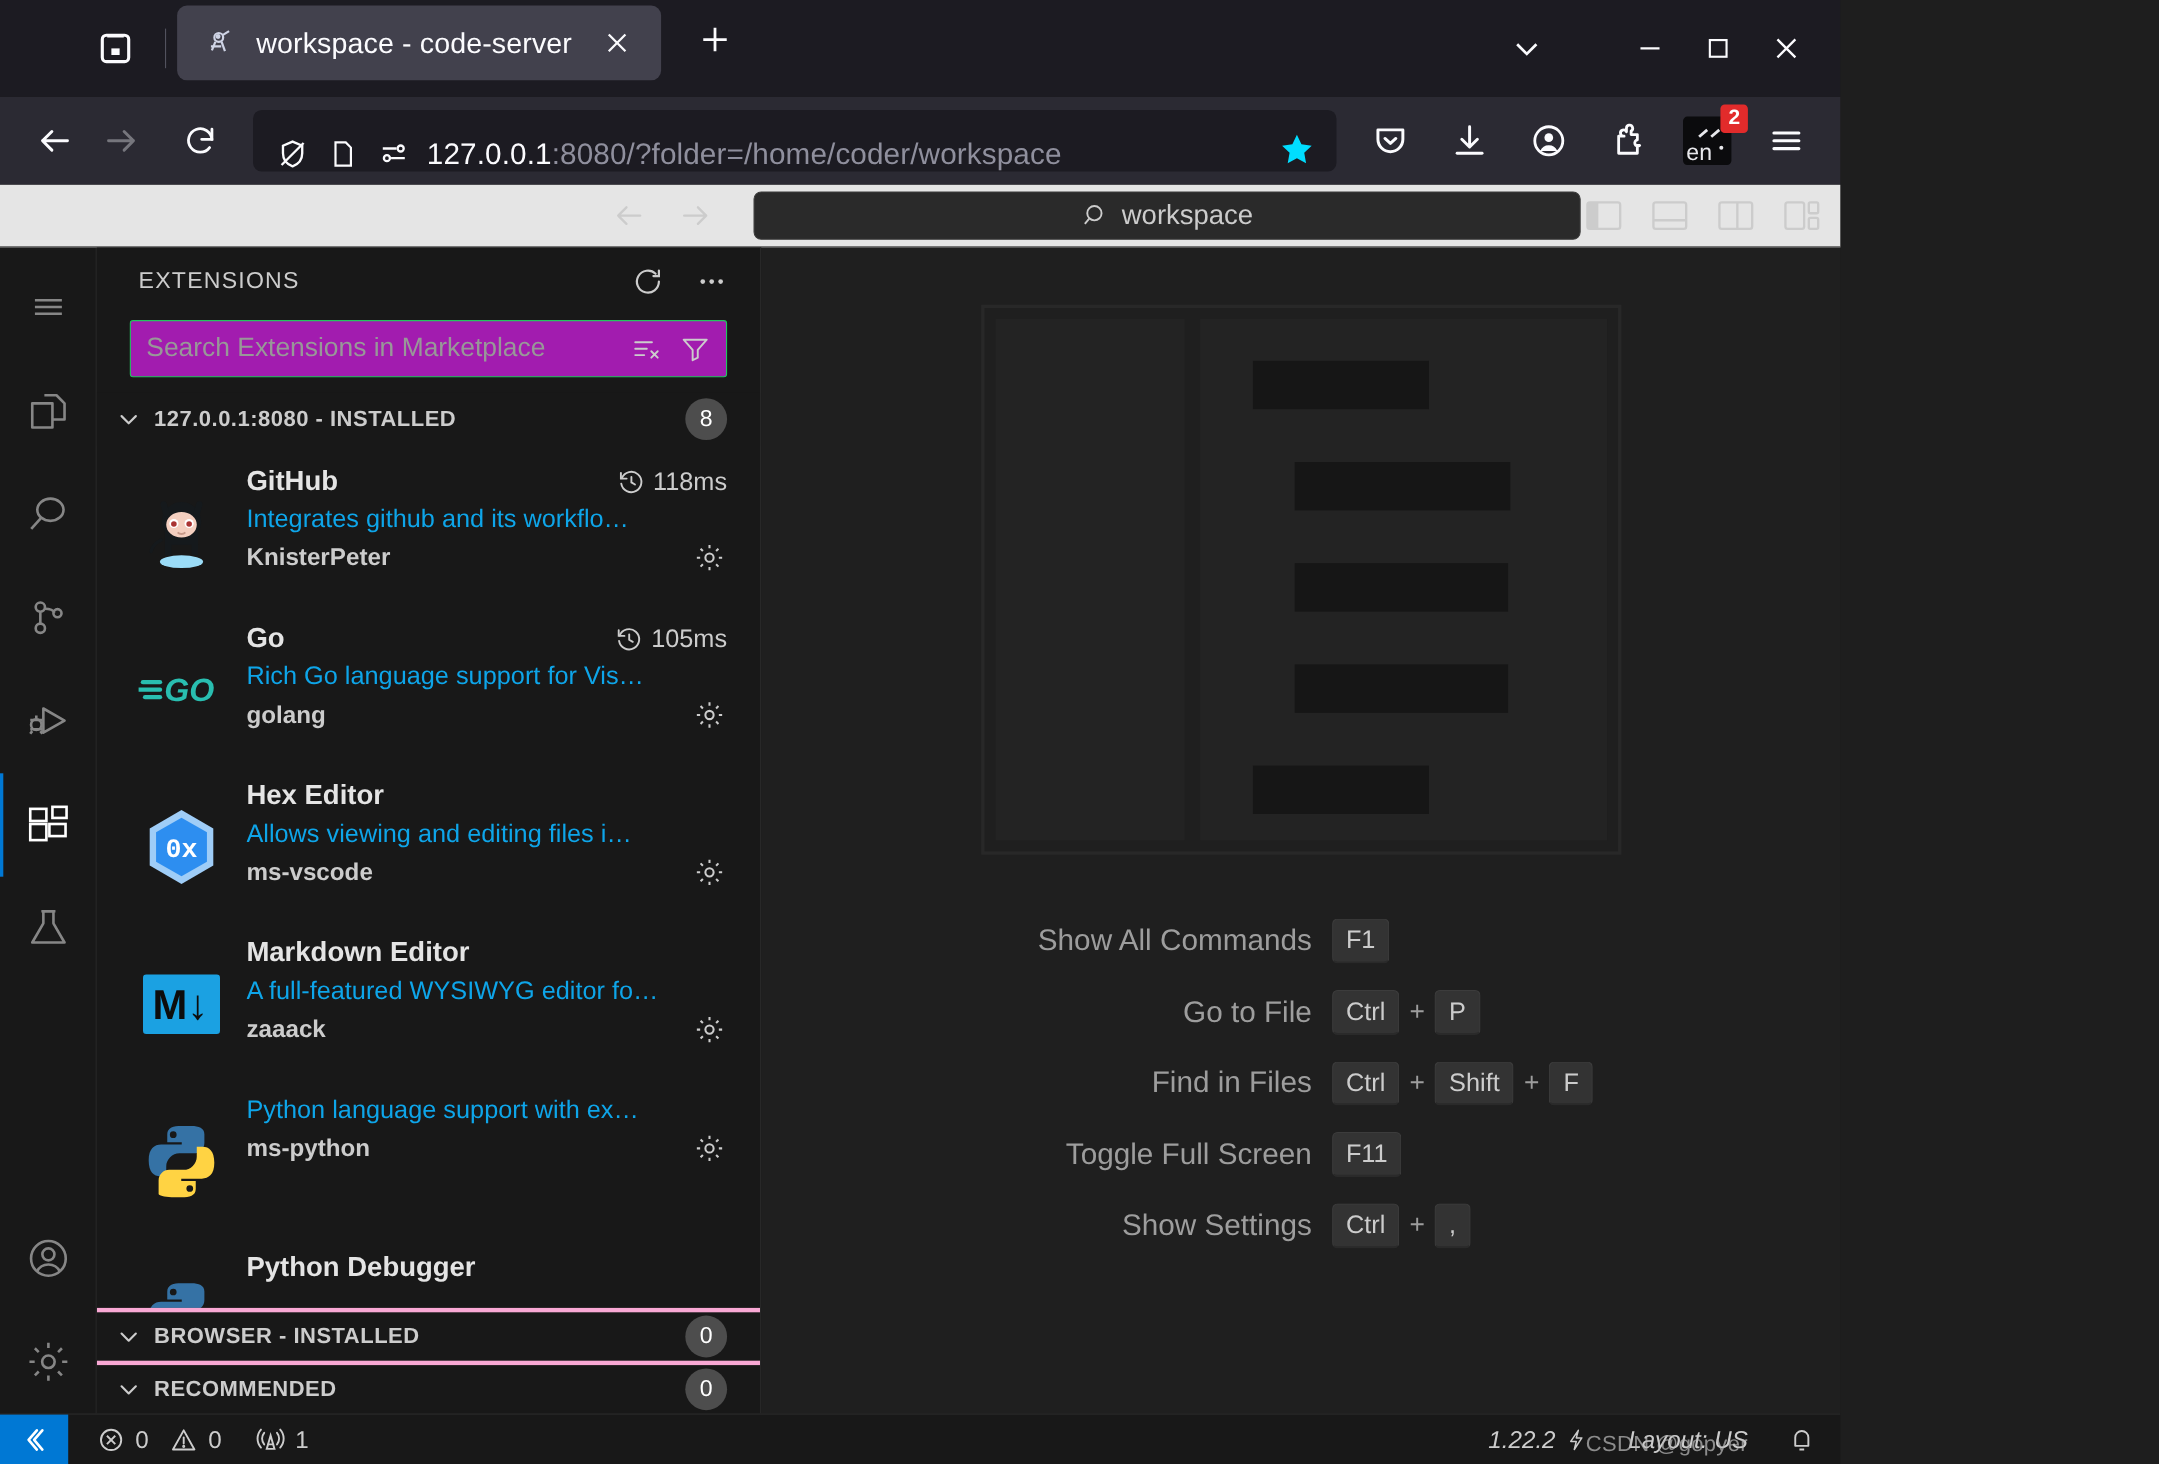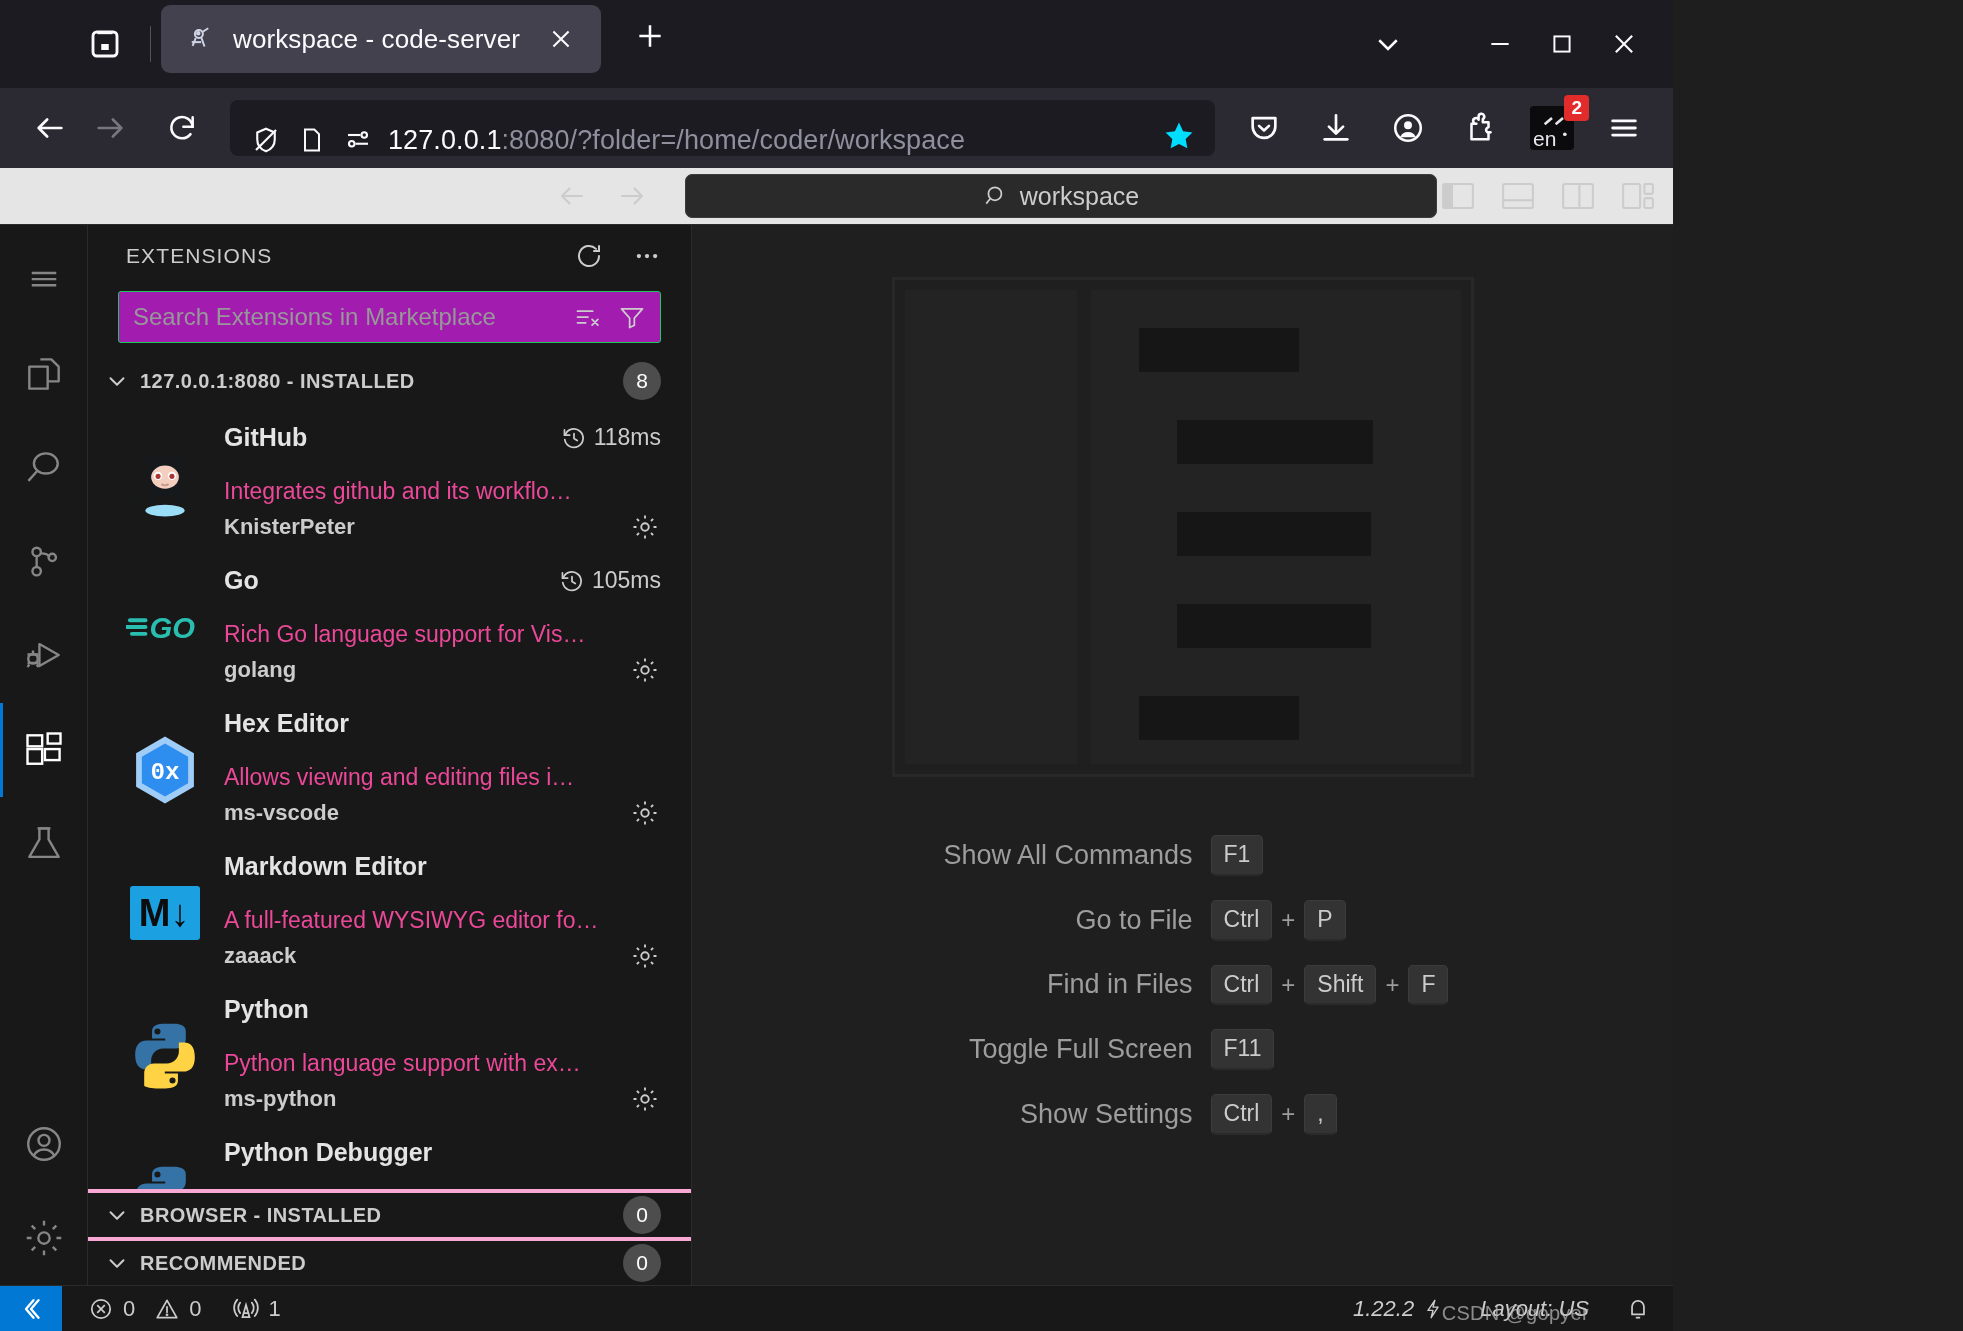--- a/index.html
+++ b/index.html
@@ -142,22 +142,22 @@
     font-size: 21px; display: flex; align-items: center; justify-content: center; padding: 0 11px;
   }
 
   .ext-item { height: 143px; display: flex; padding: 14px 30px 0 38px; gap: 20px; position: relative; }
   .ext-icon { width: 78px; height: 78px; flex: 0 0 78px; align-self: center; display:flex; align-items:center; justify-content:center; }
   .ext-main { flex: 1; min-width: 0; display: flex; flex-direction: column; gap: 6px; padding-top: 4px;}
   .ext-row1 { display: flex; align-items: center; gap: 12px; }
   .ext-name { font-size: 25px; font-weight: bold; color: #e4e4e4; white-space: nowrap; }
   .ext-time { margin-left: auto; display: flex; align-items: center; gap: 7px; color: #cccccc; font-size: 23px; white-space: nowrap;}
   .ext-desc {
-    font-size: 23px; color: #ec4899; white-space: nowrap; overflow: hidden;
-    text-overflow: ellipsis; max-width: 428px; margin-top: 20px;
+    font-size: 23px; color: #0ea5e9; white-space: nowrap; overflow: hidden;
+    text-overflow: ellipsis; max-width: 428px;
   }
   .ext-row3 { display: flex; align-items: center; }
   .ext-pub { font-size: 22px; font-weight: bold; color: #cccccc; }
   .ext-gear { margin-left: auto; color: #cccccc; width: 32px; height: 32px; display:flex; align-items:center; justify-content:center;}
 
   .bottom-sections { position: absolute; bottom: 0; left: 0; right: 0; }
 
   
   .editor {
     flex: 1; background: #1f1f1f; display: flex; flex-direction: column;
@@ -651,23 +651,20 @@
           </div>
 
           <div class="ext-item">
             <span class="ext-icon">
               <svg width="74" height="74" viewBox="0 0 64 64">
                 <path d="M31.8 4c-6 0-11 1.2-11 6.5v6.3h11.4v1.8H16c-5.3 0-9.8 3.2-9.8 12.4s4 12.6 9.2 12.6h4.6v-7.7c0-5.6 4.8-10.4 10.4-10.4h11.3c4.6 0 8.3-3.8 8.3-8.4V10.5C50 5.6 45.6 4 39.8 4zm-6.3 4.2a2.6 2.6 0 1 1 0 5.3 2.6 2.6 0 0 1 0-5.3z" fill="#3572A5"></path>
                 <path d="M32.2 60c6 0 11-1.2 11-6.5v-6.3H31.8v-1.8H48c5.3 0 9.8-3.2 9.8-12.4s-4-12.6-9.2-12.6h-4.6v7.7c0 5.6-4.8 10.4-10.4 10.4H22.3c-4.6 0-8.3 3.8-8.3 8.4v10.6C14 58.4 18.4 60 24.2 60zm6.3-4.2a2.6 2.6 0 1 1 0-5.3 2.6 2.6 0 0 1 0 5.3z" fill="#FFD343"></path>
               </svg>
             </span>
             <span class="ext-main">
-              <span class="ext-row1">
-                <span class="ext-name">Python</span>
-              </span>
               <span class="ext-desc">Python language support with ex…</span>
               <span class="ext-row3">
                 <span class="ext-pub">ms-python</span>
                 <span class="ext-gear">
                   <svg width="30" height="30" viewBox="0 0 24 24" stroke="#cccccc" stroke-width="1.5" fill="none">
                     <circle cx="12" cy="12" r="3"></circle>
                     <path d="M12 2.8v2.4M12 18.8v2.4M2.8 12h2.4M18.8 12h2.4M5.5 5.5l1.7 1.7M16.8 16.8l1.7 1.7M18.5 5.5l-1.7 1.7M7.2 16.8l-1.7 1.7"></path>
                   </svg>
                 </span>
               </span>

